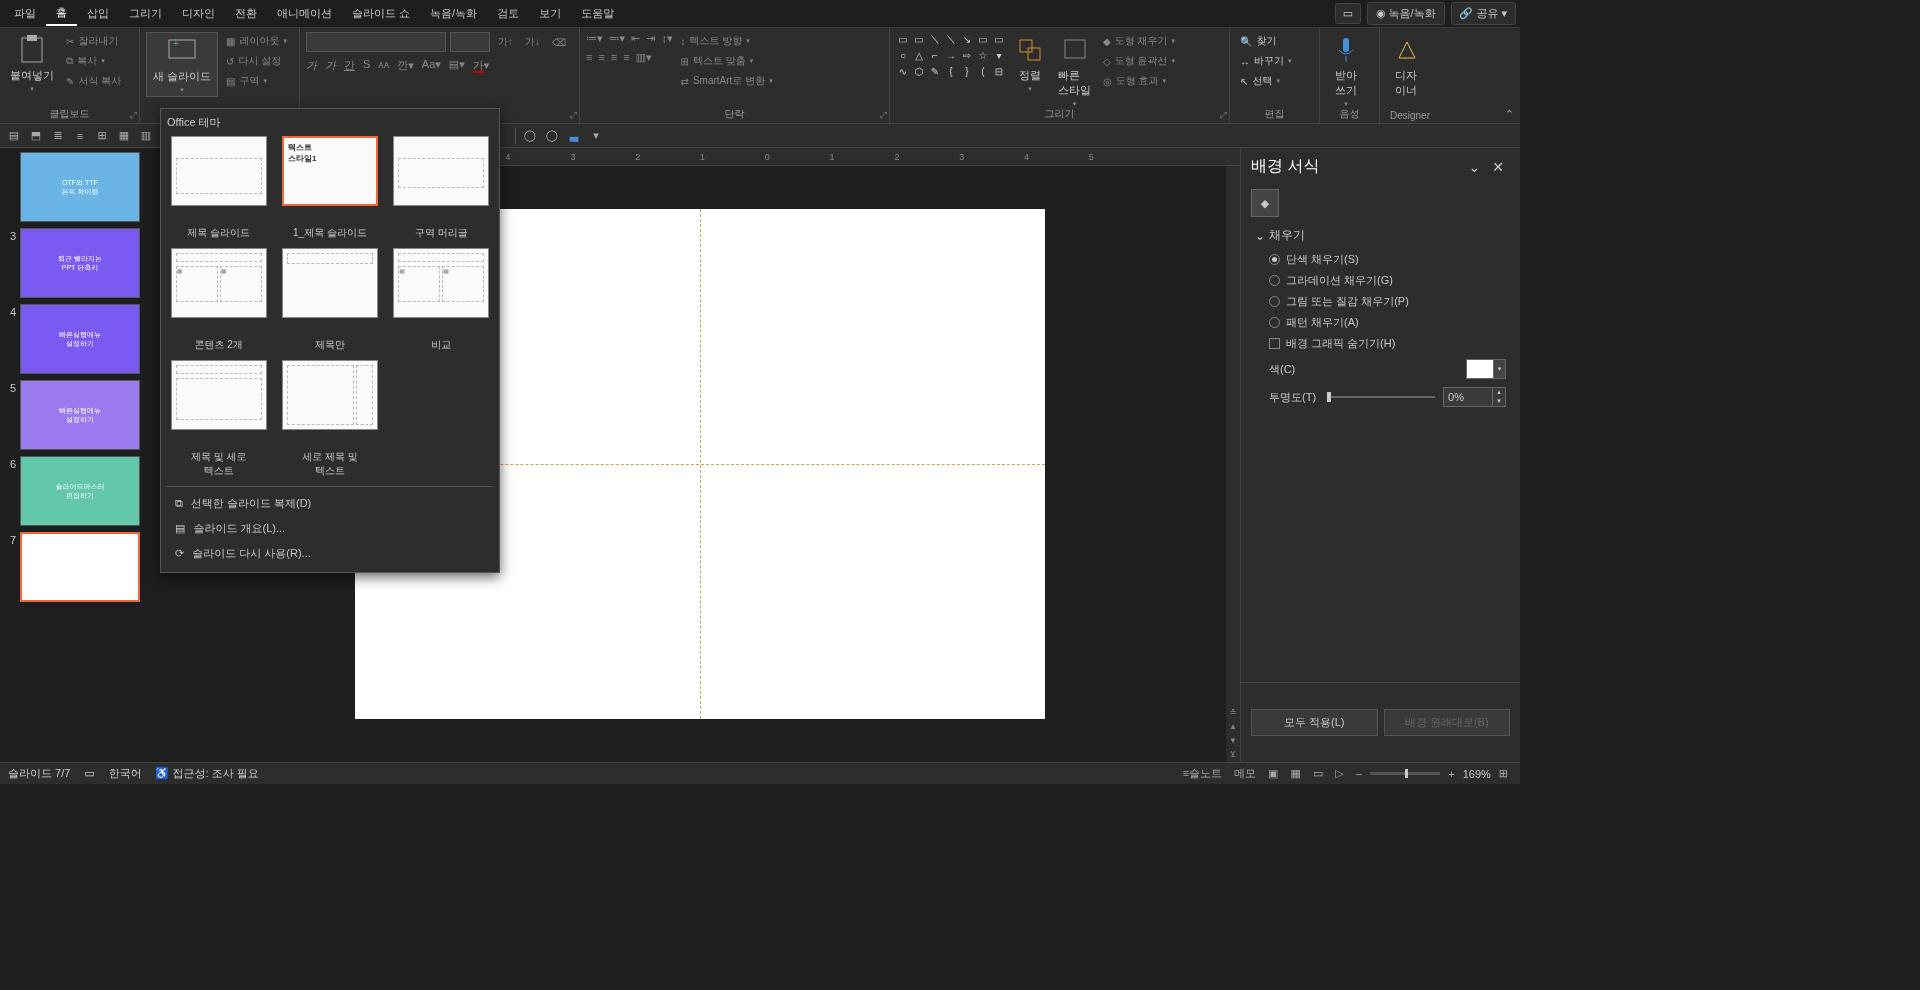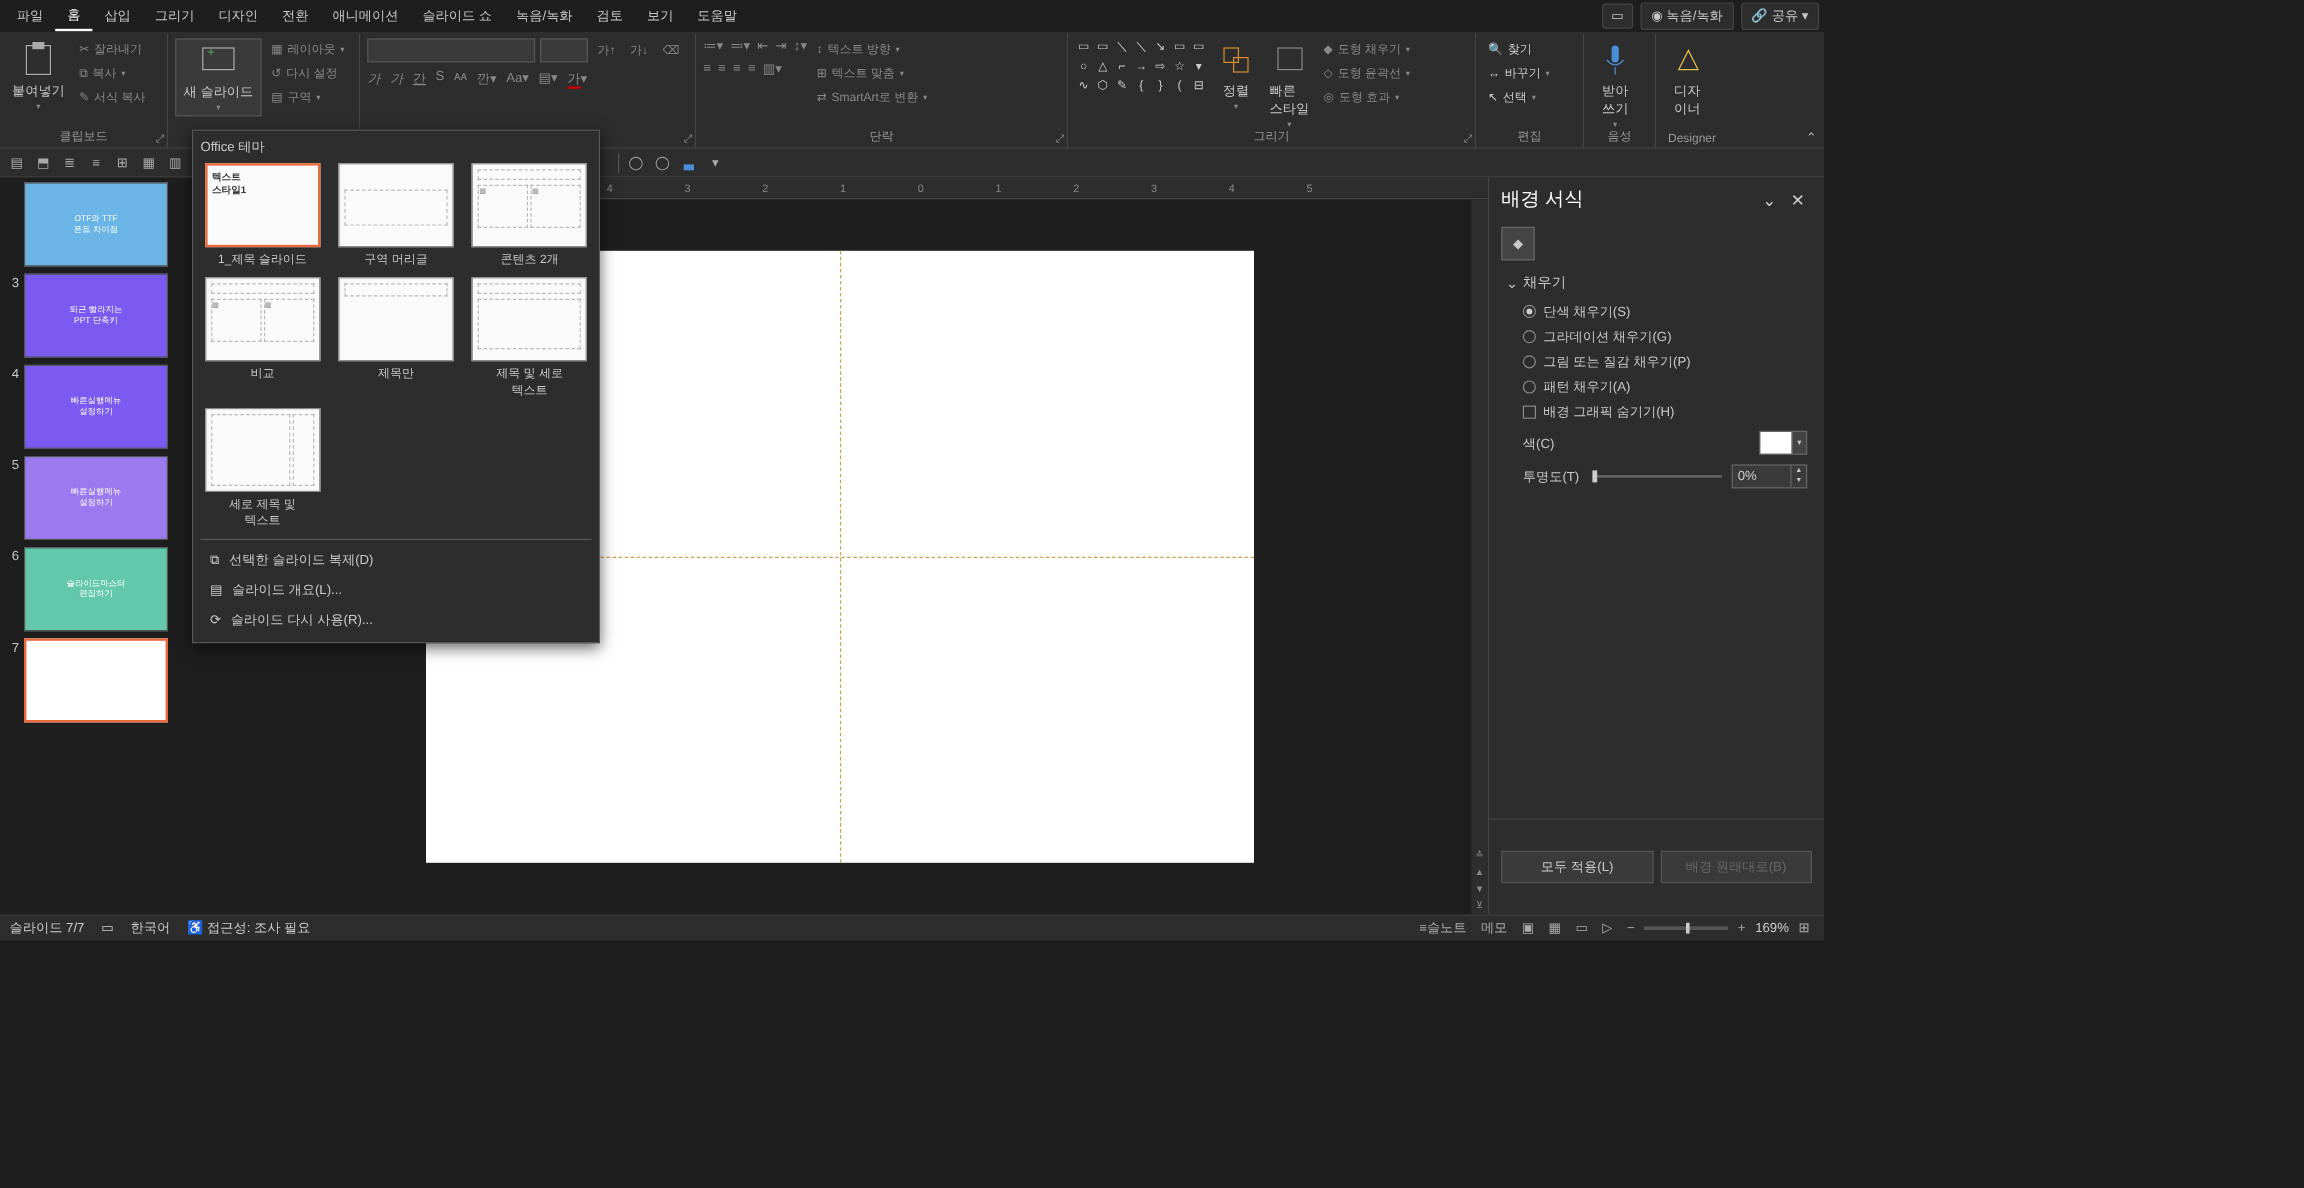--- a/index.html
+++ b/index.html
@@ -36,21 +36,21 @@
 .thumb-panel { width: 160px; background: #1e1e1e; overflow-y: auto; padding: 4px; }
 .thumb-item { display: flex; gap: 4px; margin-bottom: 6px; }
 .thumb-num { width: 12px; text-align: right; color: #c8c8c8; font-size: 11px; padding-top: 2px; }
 .thumb-slide { width: 120px; height: 70px; border: 1px solid #555; display: flex; align-items: center; justify-content: center; text-align: center; font-size: 7px; line-height: 1.3; padding: 6px; }
 .thumb-slide.selected { border: 2px solid #e86b3e; background: #fff; }
 
 
 .layout-popup { position: absolute; left: 160px; top: 108px; width: 340px; background: #2d2d2d; border: 1px solid #555; z-index: 100; padding: 6px; box-shadow: 0 4px 12px rgba(0,0,0,0.6); }
 .layout-popup-title { font-size: 11px; color: #ccc; margin-bottom: 6px; }
 .layout-grid { display: grid; grid-template-columns: repeat(3, 1fr); gap: 8px; margin-bottom: 8px; }
-.layout-cell { display: flex; flex-direction: column; align-items: center; gap: 3px; cursor: pointer; }
+.layout-cell { display: flex; flex-direction: column; align-items: center; gap: 20px; cursor: pointer; }
 .layout-thumb { width: 96px; height: 70px; background: #fafafa; border: 1px solid #888; padding: 4px; font-size: 6px; color: #888; display: flex; flex-direction: column; }
 .layout-thumb.selected { border: 2px solid #e86b3e; }
 .layout-label { font-size: 10px; text-align: center; }
 .layout-menu { border-top: 1px solid #555; padding-top: 4px; }
 .layout-menu-item { display: flex; align-items: center; gap: 8px; padding: 5px 8px; cursor: pointer; font-size: 11px; }
 
 
 .editor { flex: 1; background: #1e1e1e; display: flex; flex-direction: column; position: relative; }
 .ruler-h { height: 18px; background: #2d2d2d; border-bottom: 1px solid #444; position: relative; font-size: 9px; color: #888; }
 .ruler-h .tick { position: absolute; top: 4px; }
@@ -550,20 +550,26 @@
       <div class="fp-foot-btn disabled">배경 원래대로(B)</div>
     </div>
   </div>
 
 </div>
 
 <div class="layout-popup">
   <div class="layout-popup-title">Office 테마</div>
   <div class="layout-grid">
     <div class="layout-cell">
+        <div class="layout-thumb">
+          <div style="border:1px dashed #bbb;height:60%;margin-top:20%"></div>
+        </div>
+        <span class="layout-label">제목 슬라이드</span>
+      </div>
+    <div class="layout-cell">
         <div class="layout-thumb selected">
           <div style="color:#333;font-size:8px;font-weight:bold">텍스트<br>스타일1</div>
         </div>
         <span class="layout-label">1_제목 슬라이드</span>
       </div>
     <div class="layout-cell">
         <div class="layout-thumb">
           <div style="border:1px dashed #bbb;height:50%;margin-top:20%"></div>
         </div>
         <span class="layout-label">구역 머리글</span>
@@ -573,33 +579,33 @@
           <div style="border:1px dashed #bbb;height:15%"></div>
           <div style="display:flex;gap:2px;height:60%;margin-top:4px">
             <div style="border:1px dashed #bbb;flex:1">▦</div>
             <div style="border:1px dashed #bbb;flex:1">▦</div>
           </div>
         </div>
         <span class="layout-label">콘텐츠 2개</span>
       </div>
     <div class="layout-cell">
         <div class="layout-thumb">
+          <div style="border:1px dashed #bbb;height:18%"></div>
+        </div>
+        <span class="layout-label">제목만</span>
+      </div>
+    <div class="layout-cell">
+        <div class="layout-thumb">
           <div style="border:1px dashed #bbb;height:15%"></div>
           <div style="display:flex;gap:2px;height:60%;margin-top:4px">
             <div style="border:1px dashed #bbb;flex:1">▦</div>
             <div style="border:1px dashed #bbb;flex:1">▦</div>
           </div>
         </div>
         <span class="layout-label">비교</span>
-      </div>
-    <div class="layout-cell">
-        <div class="layout-thumb">
-          <div style="border:1px dashed #bbb;height:18%"></div>
-        </div>
-        <span class="layout-label">제목만</span>
       </div>
     <div class="layout-cell">
         <div class="layout-thumb">
           <div style="border:1px dashed #bbb;height:15%"></div>
           <div style="border:1px dashed #bbb;height:70%;margin-top:4px"></div>
         </div>
         <span class="layout-label" style="white-space:pre-line">제목 및 세로
 텍스트</span>
       </div>
     <div class="layout-cell">

